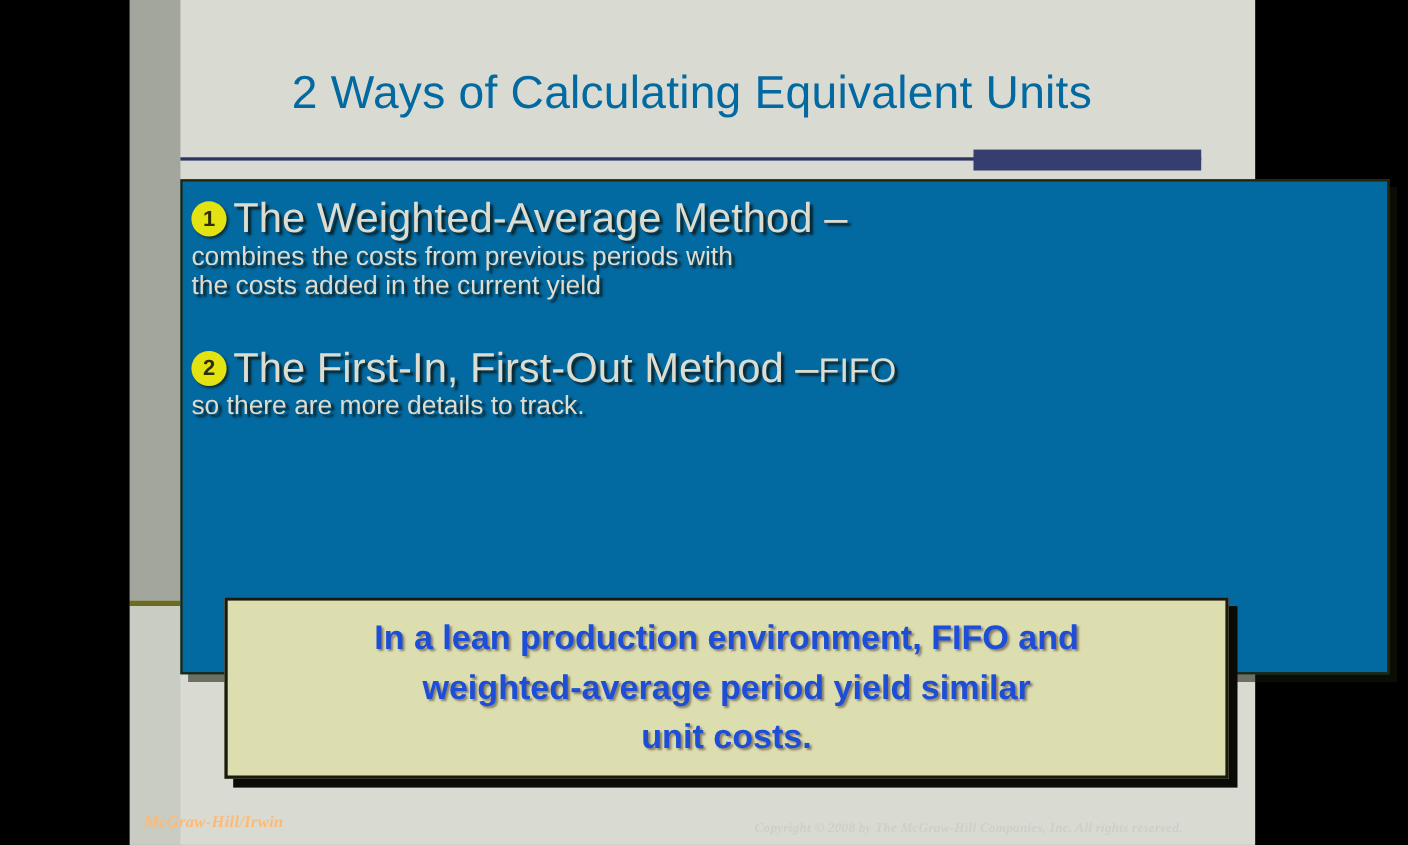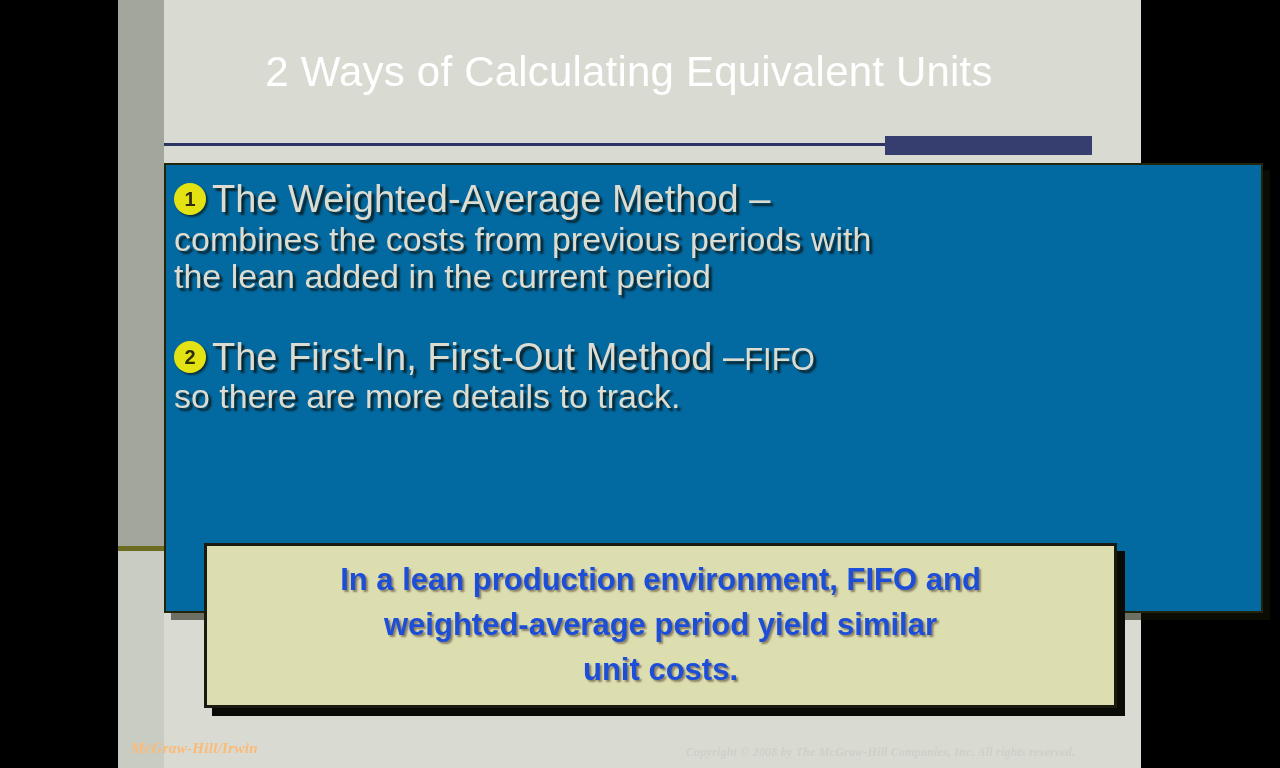--- a/index.html
+++ b/index.html
@@ -57,24 +57,24 @@
     left: 164px;
     top: 0;
     width: 977px;
     height: 768px;
     background: #d9dbd3;
   }
   
   .title {
     position: absolute;
     left: 164px;
-    top: 48px;
+    top: 60px;
     width: 930px;
     text-align: center;
-    color: #ffffff;
+    color: #0369a1;
     font-size: 42px;
     font-weight: 400;
     letter-spacing: 0.2px;
     font-family: "Liberation Sans", sans-serif;
     white-space: nowrap;
   }
   
   .rule-thin {
     position: absolute;
     left: 164px;
@@ -114,21 +114,21 @@
   .line {
     color: #dcdcd0;
     text-shadow: 3px 3px 2px rgba(12,14,4,0.75);
     white-space: nowrap;
     line-height: 1.10;
   }
   .line.lead {
     font-size: 38px;
   }
   .line.body {
-    font-size: 34px;
+    font-size: 24px;
   }
   .num-badge {
     display: inline-block;
     width: 32px;
     height: 32px;
     border-radius: 50%;
     background: #e3e313;
     color: #2d2d06;
     font-size: 20px;
     font-weight: bold;
@@ -208,21 +208,21 @@
   <div class="rule-thin"></div>
   <div class="rule-block"></div>
 
   <div class="content-box">
 
     <div class="bullet-block">
       <div class="line lead">
         <span class="num-badge">1</span><span>The Weighted-Average Method –</span>
       </div>
       <div class="line body">combines the costs from previous periods with</div>
-      <div class="line body">the lean added in the current period</div>
+      <div class="line body">the costs added in the current yield</div>
     </div>
 
     <div class="bullet-block second">
       <div class="line lead">
         <span class="num-badge">2</span><span>The First-In, First-Out Method –</span><span class="fifo-tag">FIFO</span>
       </div>
       <div class="line body">so there are more details to track.</div>
     </div>
 
   </div>

